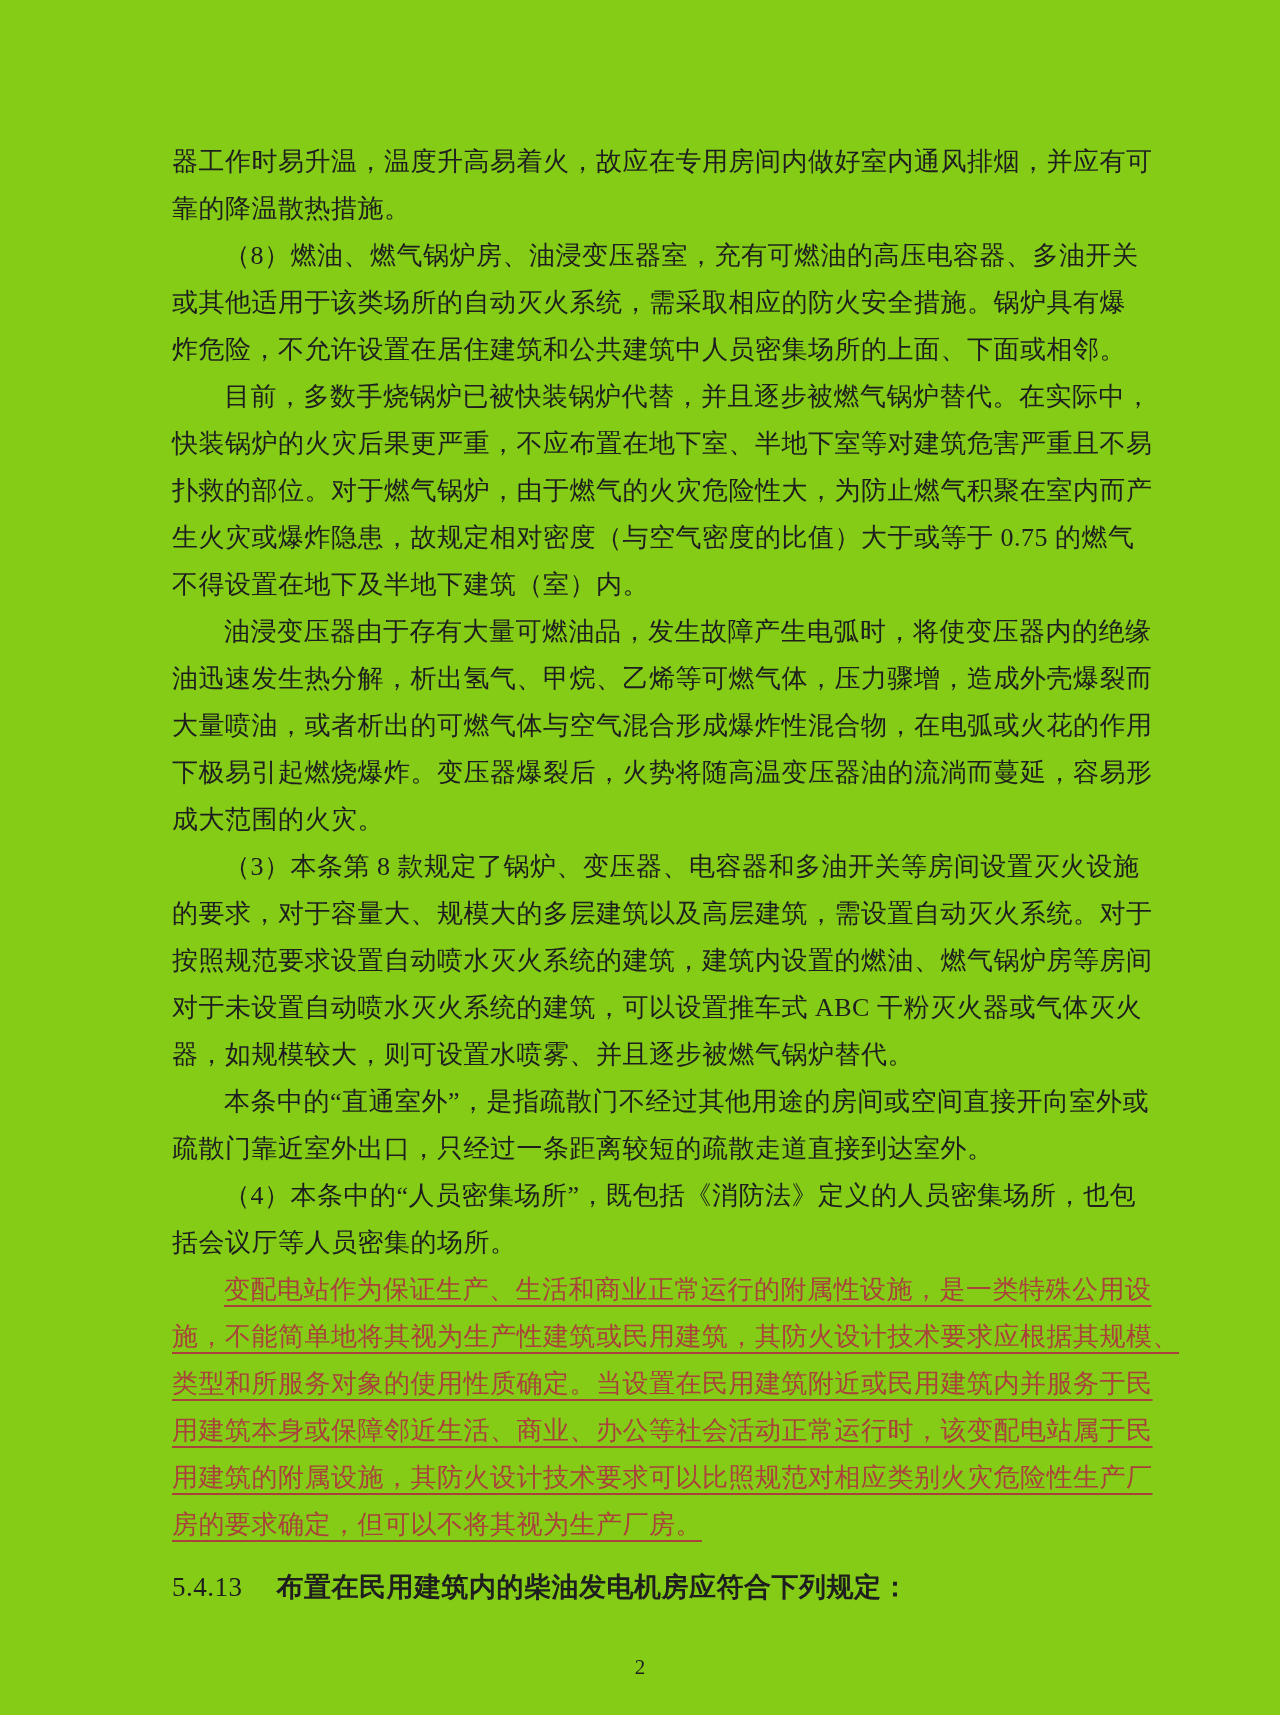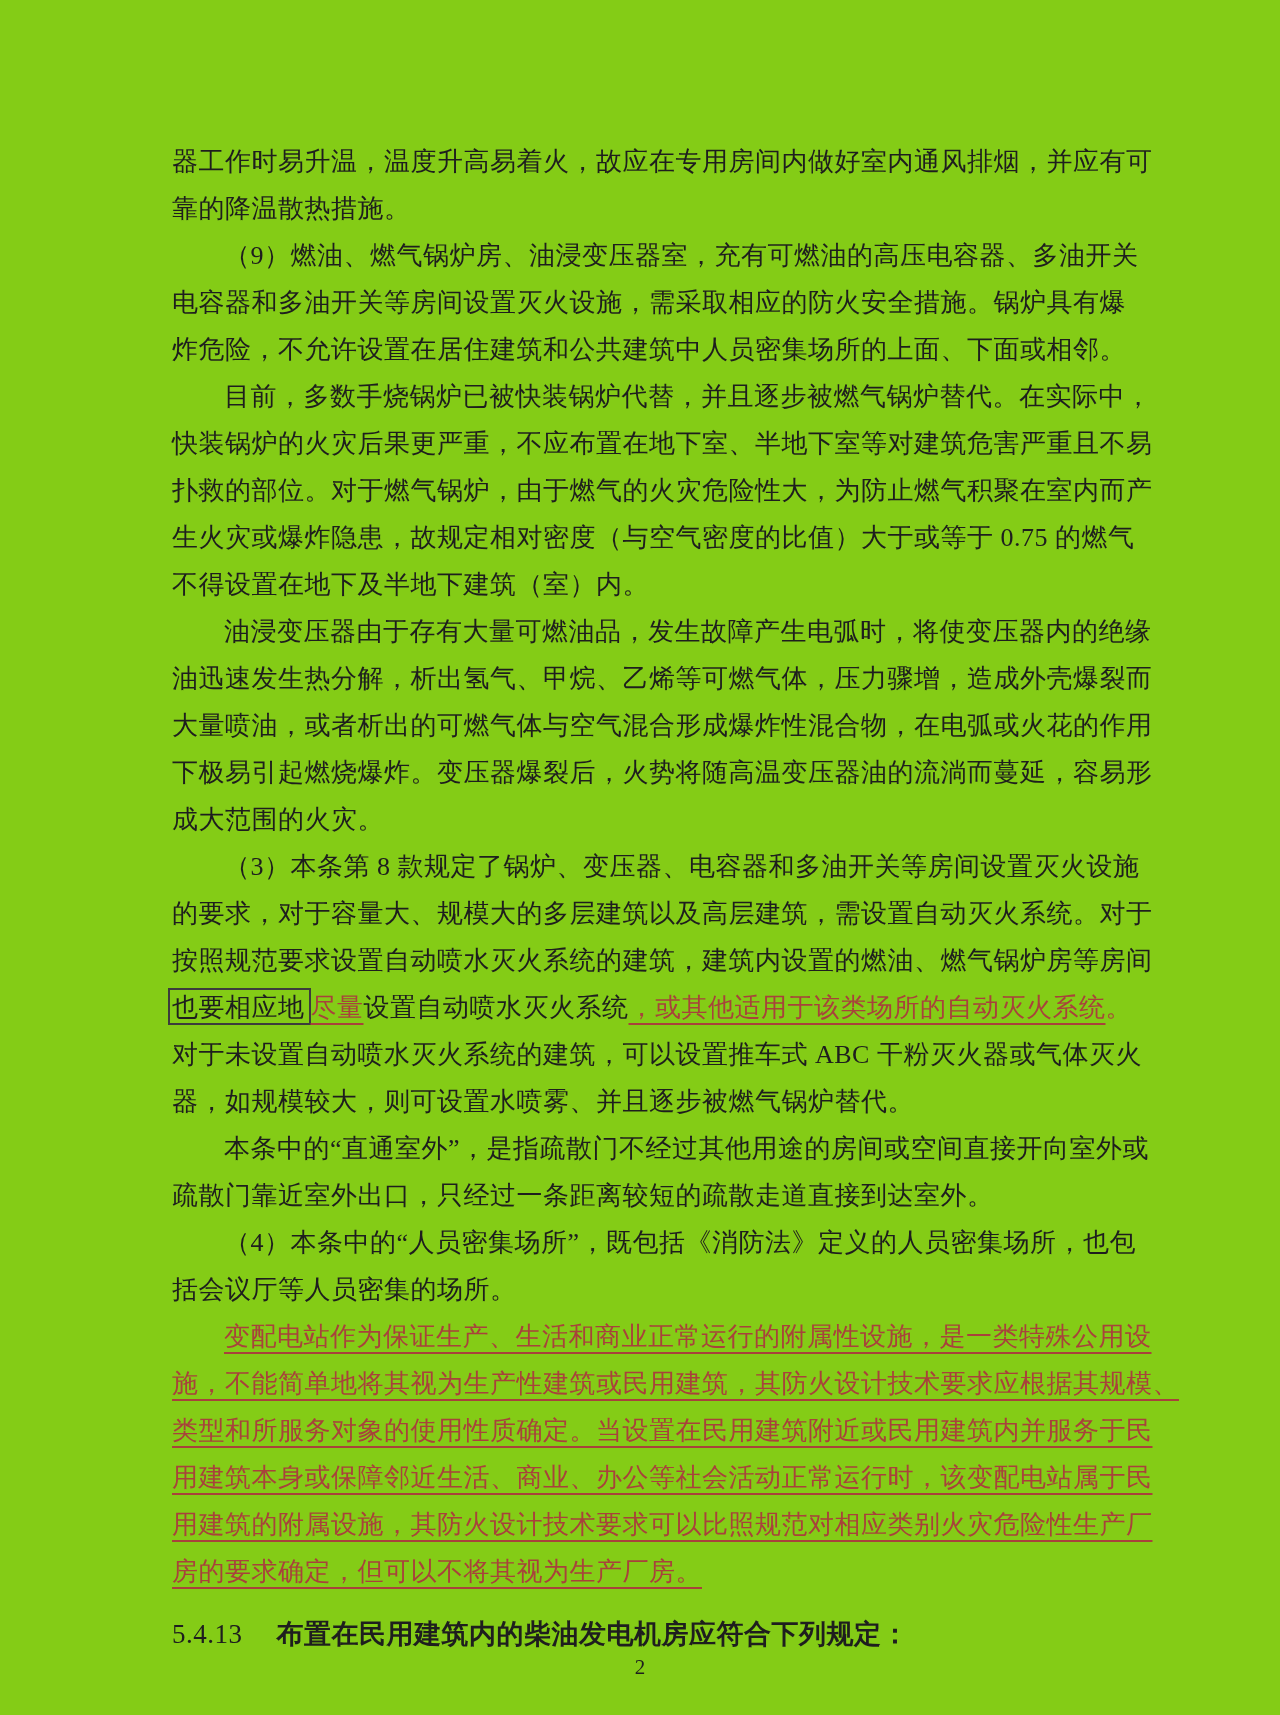--- a/index.html
+++ b/index.html
@@ -68,37 +68,36 @@
   }
 </style>
 </head>
 <body>
 
 <div class="page">
   <div class="doc-body">
 
     <div class="line"><span class="seg-n">器工作时易升温，温度升高易着火，故应在专用房间内做好室内通风排烟，并应有可</span></div>
       <div class="line"><span class="seg-n">靠的降温散热措施。</span></div>
-      <div class="line indent"><span class="seg-n">（9）燃油、燃气锅炉房、油浸变压器室，充有可燃油的高压电容器、多油开关</span></div>
-      <div class="line"><span class="seg-n">电容器和多油开关等房间设置灭火设施，需采取相应的防火安全措施。锅炉具有爆</span></div>
+      <div class="line indent"><span class="seg-n">（8）燃油、燃气锅炉房、油浸变压器室，充有可燃油的高压电容器、多油开关</span></div>
+      <div class="line"><span class="seg-n">或其他适用于该类场所的自动灭火系统，需采取相应的防火安全措施。锅炉具有爆</span></div>
       <div class="line"><span class="seg-n">炸危险，不允许设置在居住建筑和公共建筑中人员密集场所的上面、下面或相邻。</span></div>
       <div class="line indent"><span class="seg-n">目前，多数手烧锅炉已被快装锅炉代替，并且逐步被燃气锅炉替代。在实际中，</span></div>
       <div class="line"><span class="seg-n">快装锅炉的火灾后果更严重，不应布置在地下室、半地下室等对建筑危害严重且不易</span></div>
       <div class="line"><span class="seg-n">扑救的部位。对于燃气锅炉，由于燃气的火灾危险性大，为防止燃气积聚在室内而产</span></div>
       <div class="line"><span class="seg-n">生火灾或爆炸隐患，故规定相对密度（与空气密度的比值）大于或等于 0.75 的燃气</span></div>
       <div class="line"><span class="seg-n">不得设置在地下及半地下建筑（室）内。</span></div>
       <div class="line indent"><span class="seg-n">油浸变压器由于存有大量可燃油品，发生故障产生电弧时，将使变压器内的绝缘</span></div>
       <div class="line"><span class="seg-n">油迅速发生热分解，析出氢气、甲烷、乙烯等可燃气体，压力骤增，造成外壳爆裂而</span></div>
       <div class="line"><span class="seg-n">大量喷油，或者析出的可燃气体与空气混合形成爆炸性混合物，在电弧或火花的作用</span></div>
       <div class="line"><span class="seg-n">下极易引起燃烧爆炸。变压器爆裂后，火势将随高温变压器油的流淌而蔓延，容易形</span></div>
       <div class="line"><span class="seg-n">成大范围的火灾。</span></div>
       <div class="line indent"><span class="seg-n">（3）本条第 8 款规定了锅炉、变压器、电容器和多油开关等房间设置灭火设施</span></div>
       <div class="line"><span class="seg-n">的要求，对于容量大、规模大的多层建筑以及高层建筑，需设置自动灭火系统。对于</span></div>
       <div class="line"><span class="seg-n">按照规范要求设置自动喷水灭火系统的建筑，建筑内设置的燃油、燃气锅炉房等房间</span></div>
-      <div class="line"><span class="seg-b">也要相应地</span><span class="seg-r">尽量</span><span class="seg-n">设置自动喷水灭火系统</span><span class="seg-r">，或其他适用于该类场所的自动灭火系统</span><span class="seg-rp">。</span></div>
       <div class="line"><span class="seg-n">对于未设置自动喷水灭火系统的建筑，可以设置推车式 ABC 干粉灭火器或气体灭火</span></div>
       <div class="line"><span class="seg-n">器，如规模较大，则可设置水喷雾、并且逐步被燃气锅炉替代。</span></div>
       <div class="line indent"><span class="seg-n">本条中的“直通室外”，是指疏散门不经过其他用途的房间或空间直接开向室外或</span></div>
       <div class="line"><span class="seg-n">疏散门靠近室外出口，只经过一条距离较短的疏散走道直接到达室外。</span></div>
       <div class="line indent"><span class="seg-n">（4）本条中的“人员密集场所”，既包括《消防法》定义的人员密集场所，也包</span></div>
       <div class="line"><span class="seg-n">括会议厅等人员密集的场所。</span></div>
       <div class="line indent"><span class="seg-r">变配电站作为保证生产、生活和商业正常运行的附属性设施，是一类特殊公用设</span></div>
       <div class="line"><span class="seg-r">施，不能简单地将其视为生产性建筑或民用建筑，其防火设计技术要求应根据其规模、</span></div>
       <div class="line"><span class="seg-r">类型和所服务对象的使用性质确定。当设置在民用建筑附近或民用建筑内并服务于民</span></div>
       <div class="line"><span class="seg-r">用建筑本身或保障邻近生活、商业、办公等社会活动正常运行时，该变配电站属于民</span></div>

